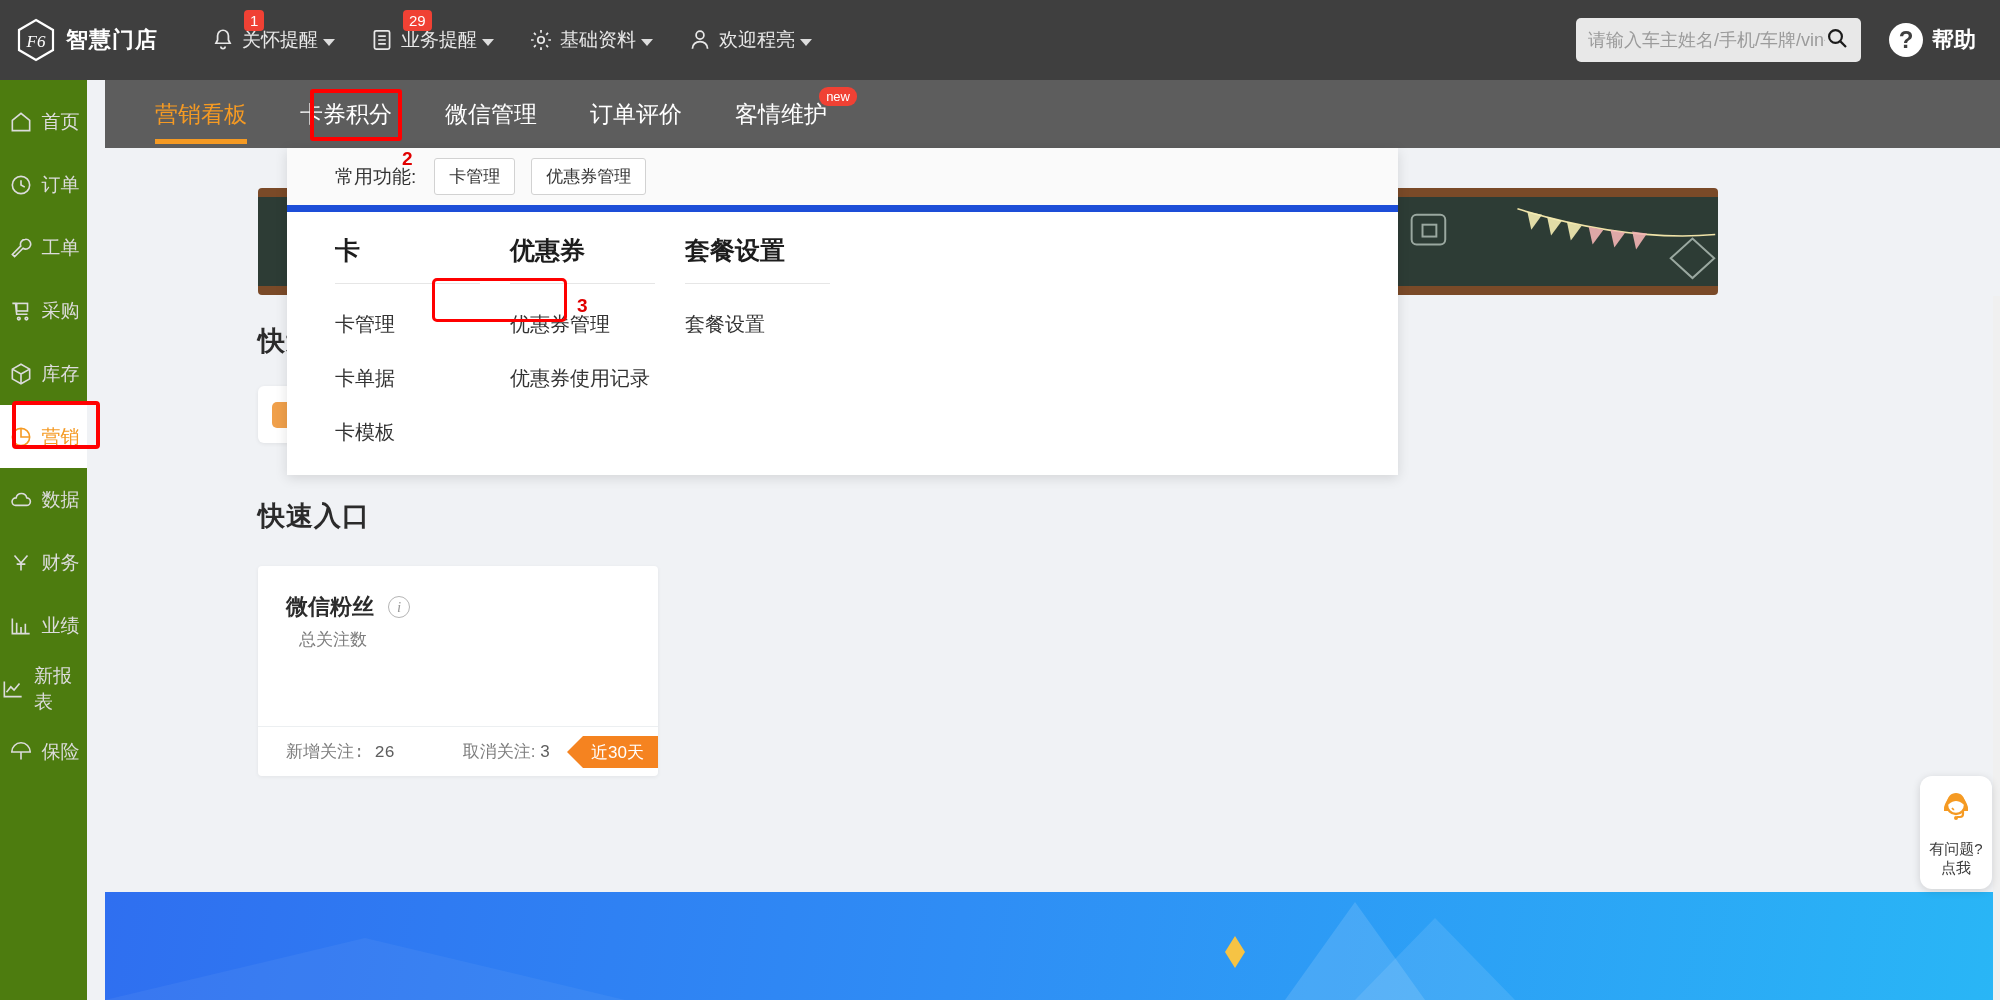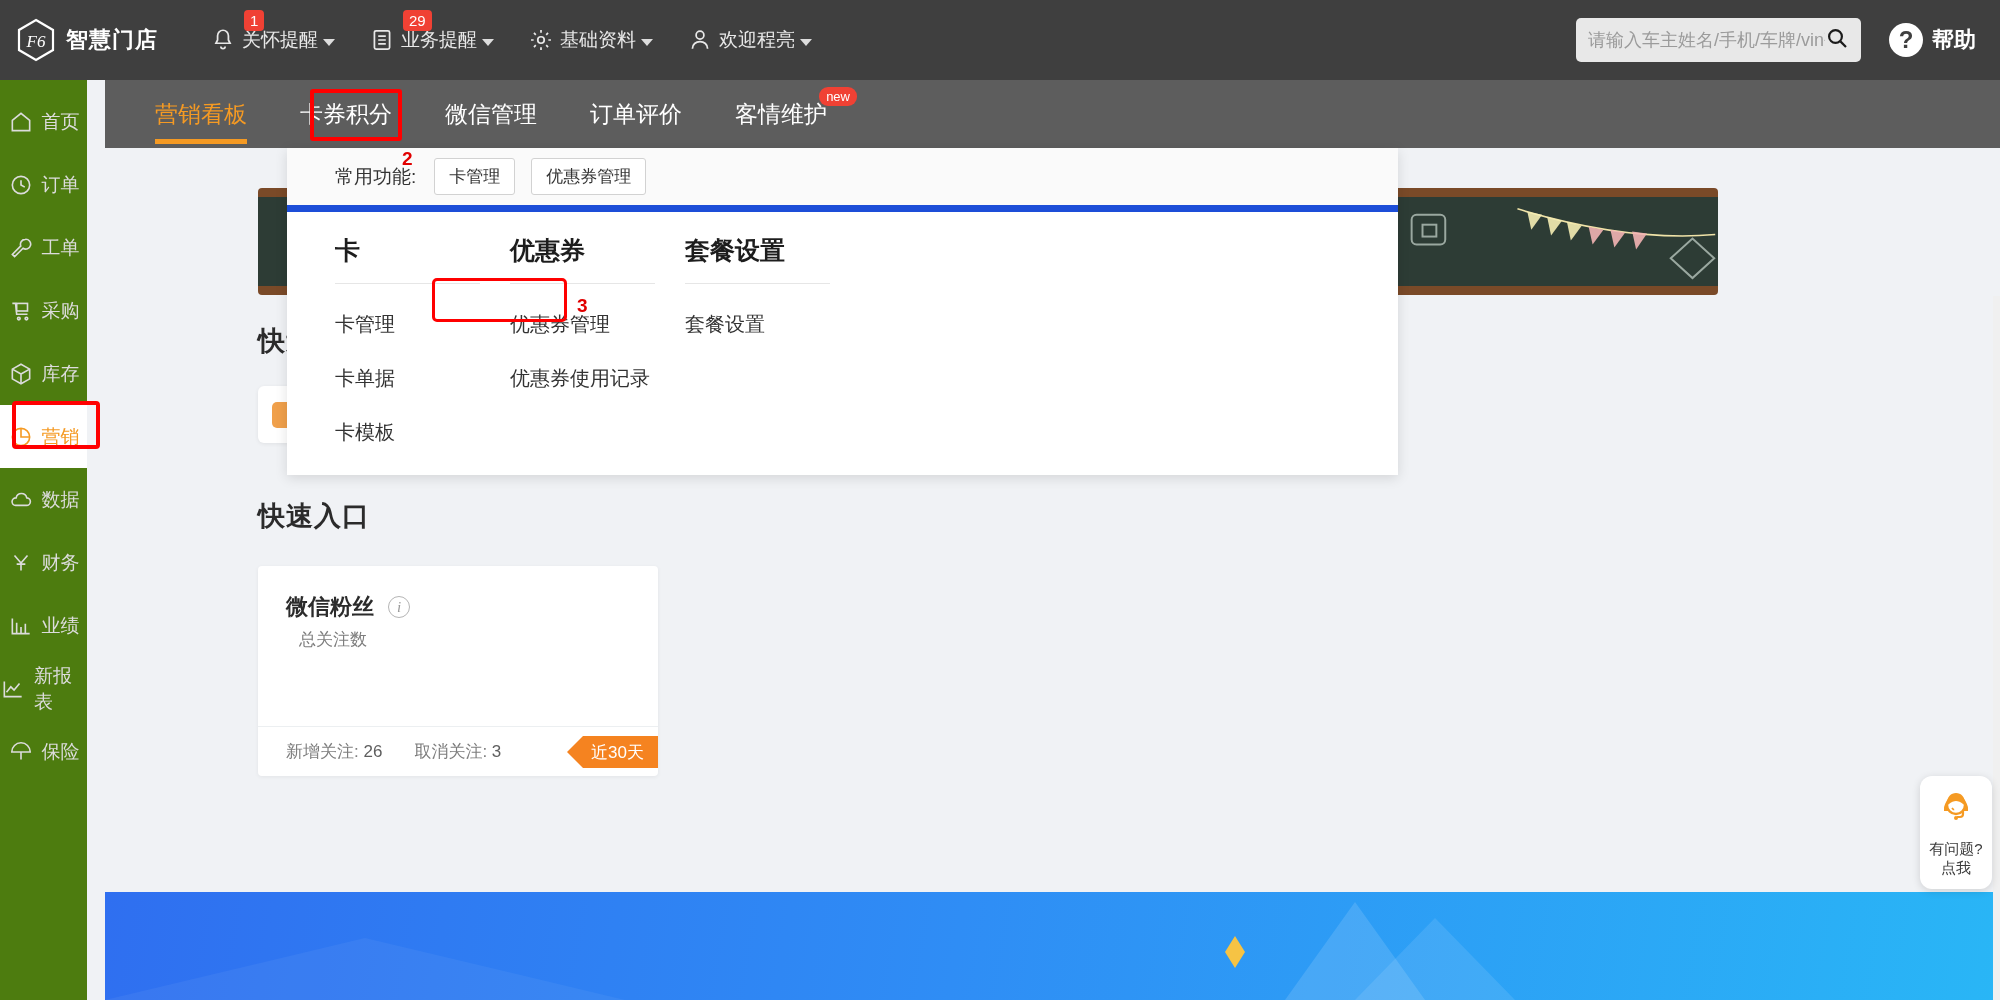--- a/index.html
+++ b/index.html
@@ -177,21 +177,21 @@
     font-family: "Liberation Serif", serif; cursor: pointer;
   }
   .db-num { font-size: 50px; color: #f58320; padding-left: 28px; line-height: 1.1; margin-top: 4px; }
   .db-sub { font-size: 17px; color: #7d7d7d; padding-left: 41px; margin-top: 6px; }
   .db-foot {
     position: absolute; left: 0; bottom: 0; width: 100%; height: 50px;
     border-top: 1px solid #eceff1; display: flex; align-items: center;
     padding-left: 28px; font-size: 17px; color: #5e5e5e;
   }
   .db-foot span.k { color: #7d7d7d; }
-  .db-foot .f1 { margin-right: 32px; }
+  .db-foot .f1 { margin-right: 68px; font-family: Liberation Mono, monospace; }
   .ribbon {
     position: absolute; right: 0; top: 9px; height: 32px; background: #f58320;
     color: #fff; font-size: 17px; display: flex; align-items: center;
     padding: 0 14px 0 8px;
   }
   .ribbon::before {
     content: ""; position: absolute; left: -16px; top: 0;
     border-top: 16px solid transparent; border-bottom: 16px solid transparent;
     border-right: 16px solid #f58320;
   }

